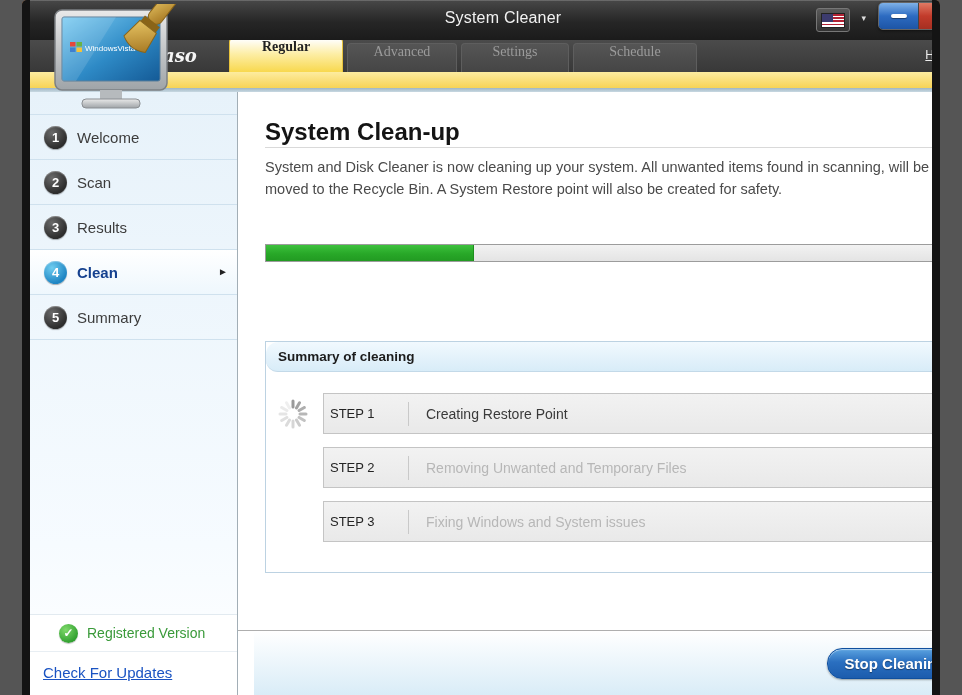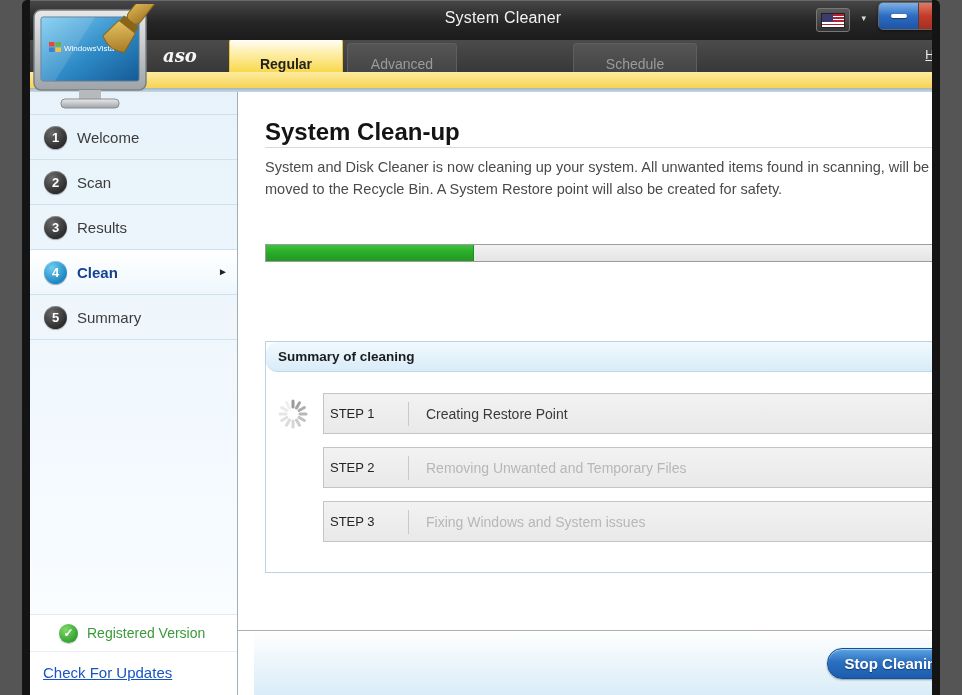--- a/index.html
+++ b/index.html
@@ -52,23 +52,23 @@
   .tabrow{
     position:absolute; left:0; top:40px; width:962px; height:32px; z-index:25;
     background:linear-gradient(#4b4b4b,#383838);
   }
   .brand-aso{
     position:absolute; left:141px; top:5px; color:#f5f5f5;
     font-family:"DejaVu Serif", serif; font-style:italic; font-weight:bold; font-size:18px;
   }
   .tab{
     position:absolute; top:3px; height:29px; border-radius:4px 4px 0 0;
-    display:flex; align-items:flex-end; justify-content:center;
+    display:flex; align-items:flex-start; justify-content:center;
     font-size:14px; color:#9b9b9b; cursor:pointer;
-    background:linear-gradient(#555,#454545); border:1px solid #5e5e5e; border-bottom:none;
+    background:linear-gradient(#555,#454545); border:1px solid #5e5e5e; border-bottom:none;font-family:Liberation Serif, serif;
   }
   .tab.t1{ left:325px; width:110px; }
   .tab.t2{ left:439px; width:108px; }
   .tab.t3{ left:551px; width:124px; }
   .tab.active{
     top:-2px; height:34px; left:207px; width:114px;
     background:linear-gradient(#ffffff, #fdeea6 45%, #f8d84e);
     border:1px solid #e8c33c; border-bottom:none;
     color:#222; font-weight:bold; z-index:2;
   }
@@ -82,21 +82,21 @@
   .yellowstrip{
     position:absolute; left:0; top:72px; width:962px; height:16px; z-index:20;
     background:linear-gradient(#fdeca0,#f7d355);
   }
   .divider-strip{
     position:absolute; left:0; top:88px; width:962px; height:4px; z-index:20;
     background:linear-gradient(#9fb6c4,#c8d8e2);
   }
 
   
-  .logo{ position:absolute; left:8px; top:4px; width:132px; height:114px; z-index:35; }
+  .logo{ position:absolute; left:8px; top:4px; width:132px; height:114px; z-index:35;padding-left:21px; }
 
   
   .sidebar{
     position:absolute; left:8px; top:92px; width:208px; height:603px;
     background:linear-gradient(#e7f2fa, #f6fbff 75%, #ffffff);
     border-right:1px solid #a2aeb6;
   }
   .side-spacer{ height:23px; border-bottom:1px solid #cfe1ee; }
   .side-item{
     position:relative; height:45px; display:flex; align-items:center;
@@ -215,20 +215,23 @@
     </div>
   </div>
 
   <div class="tabrow">
     <span class="brand-aso">aso</span>
     <div class="tab active">
       <span>Regular</span>
     </div>
     <div class="tab t1">
       <span>Advanced</span>
+    </div>
+    <div class="tab t2">
+      <span>Settings</span>
     </div>
     <div class="tab t3">
       <span>Schedule</span>
     </div>
     <div class="help"><span class="ak">H</span><span>elp</span></div>
     <div class="help-caret">▾</div>
   </div>
 
   <div class="yellowstrip"></div>
   <div class="divider-strip"></div>

